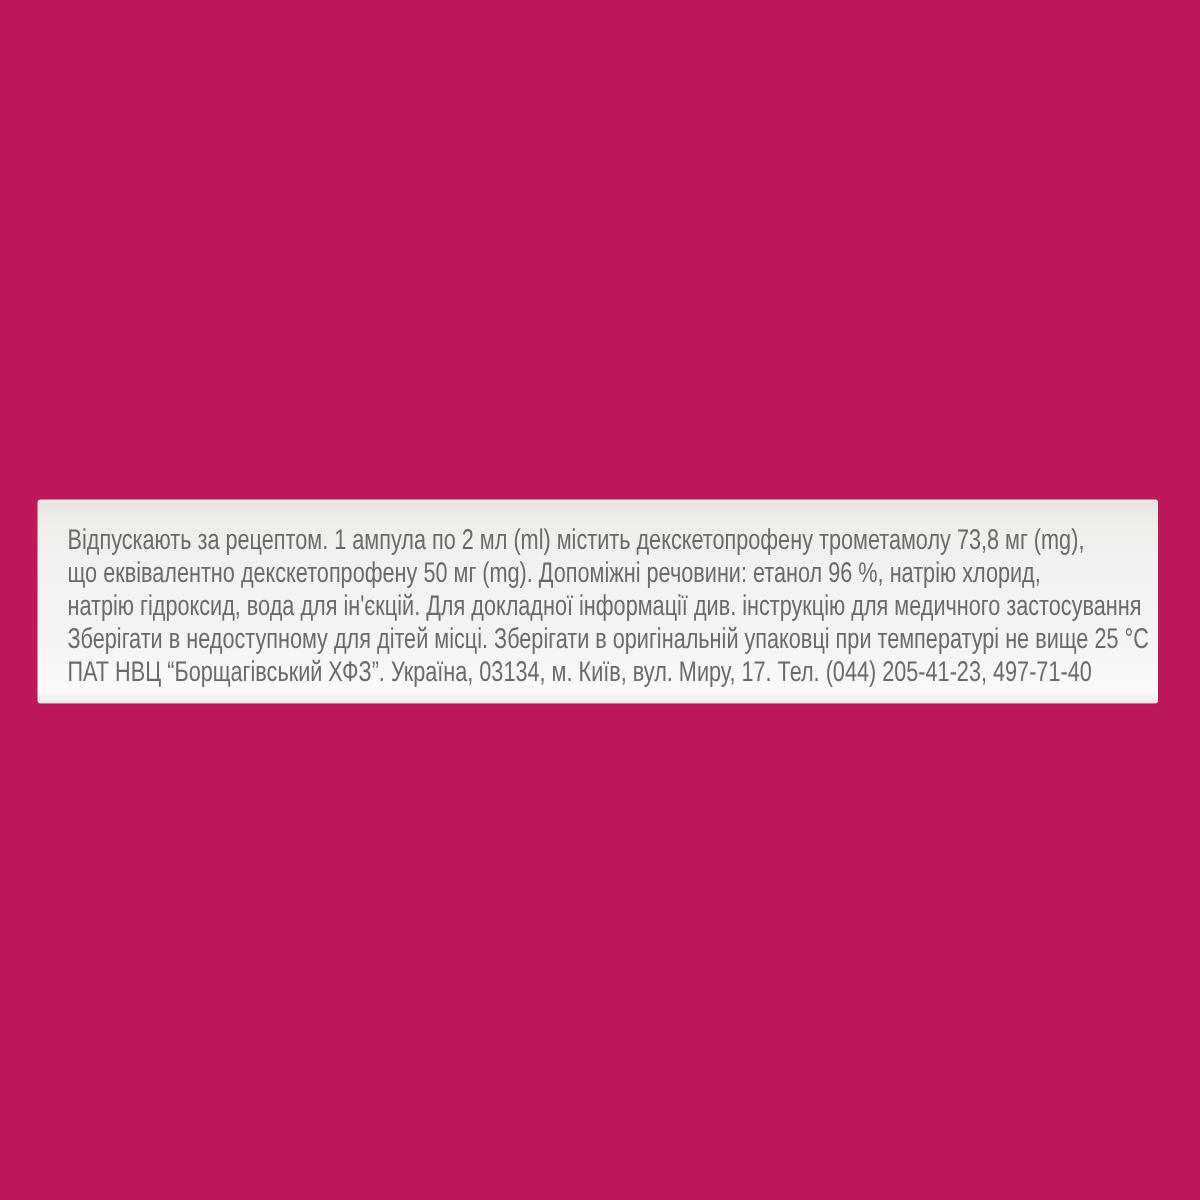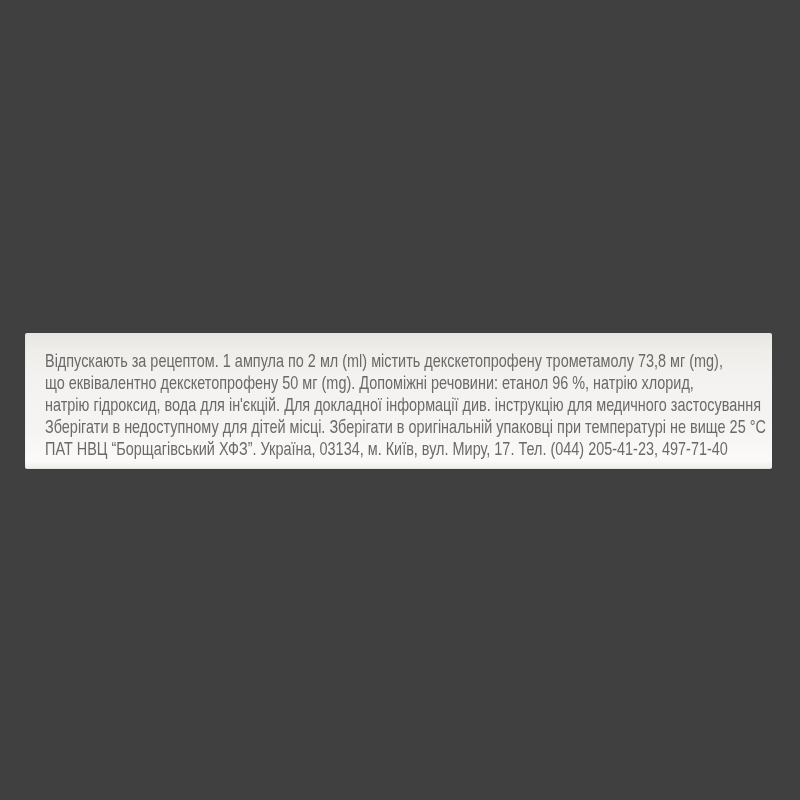--- a/index.html
+++ b/index.html
@@ -4,21 +4,21 @@
 <style>
   html, body {
     margin: 0;
     padding: 0;
     background: #ffffff;
   }
   .photo-canvas {
     position: relative;
     width: 800px;
     height: 800px;
-    background: #404040;
+    background: #be185d;
     overflow: hidden;
     font-family: "Liberation Sans", "DejaVu Sans", sans-serif;
   }
   .package-panel {
     position: absolute;
     left: 25px;
     top: 333px;
     width: 747px;
     height: 136px;
     border-radius: 2px;

